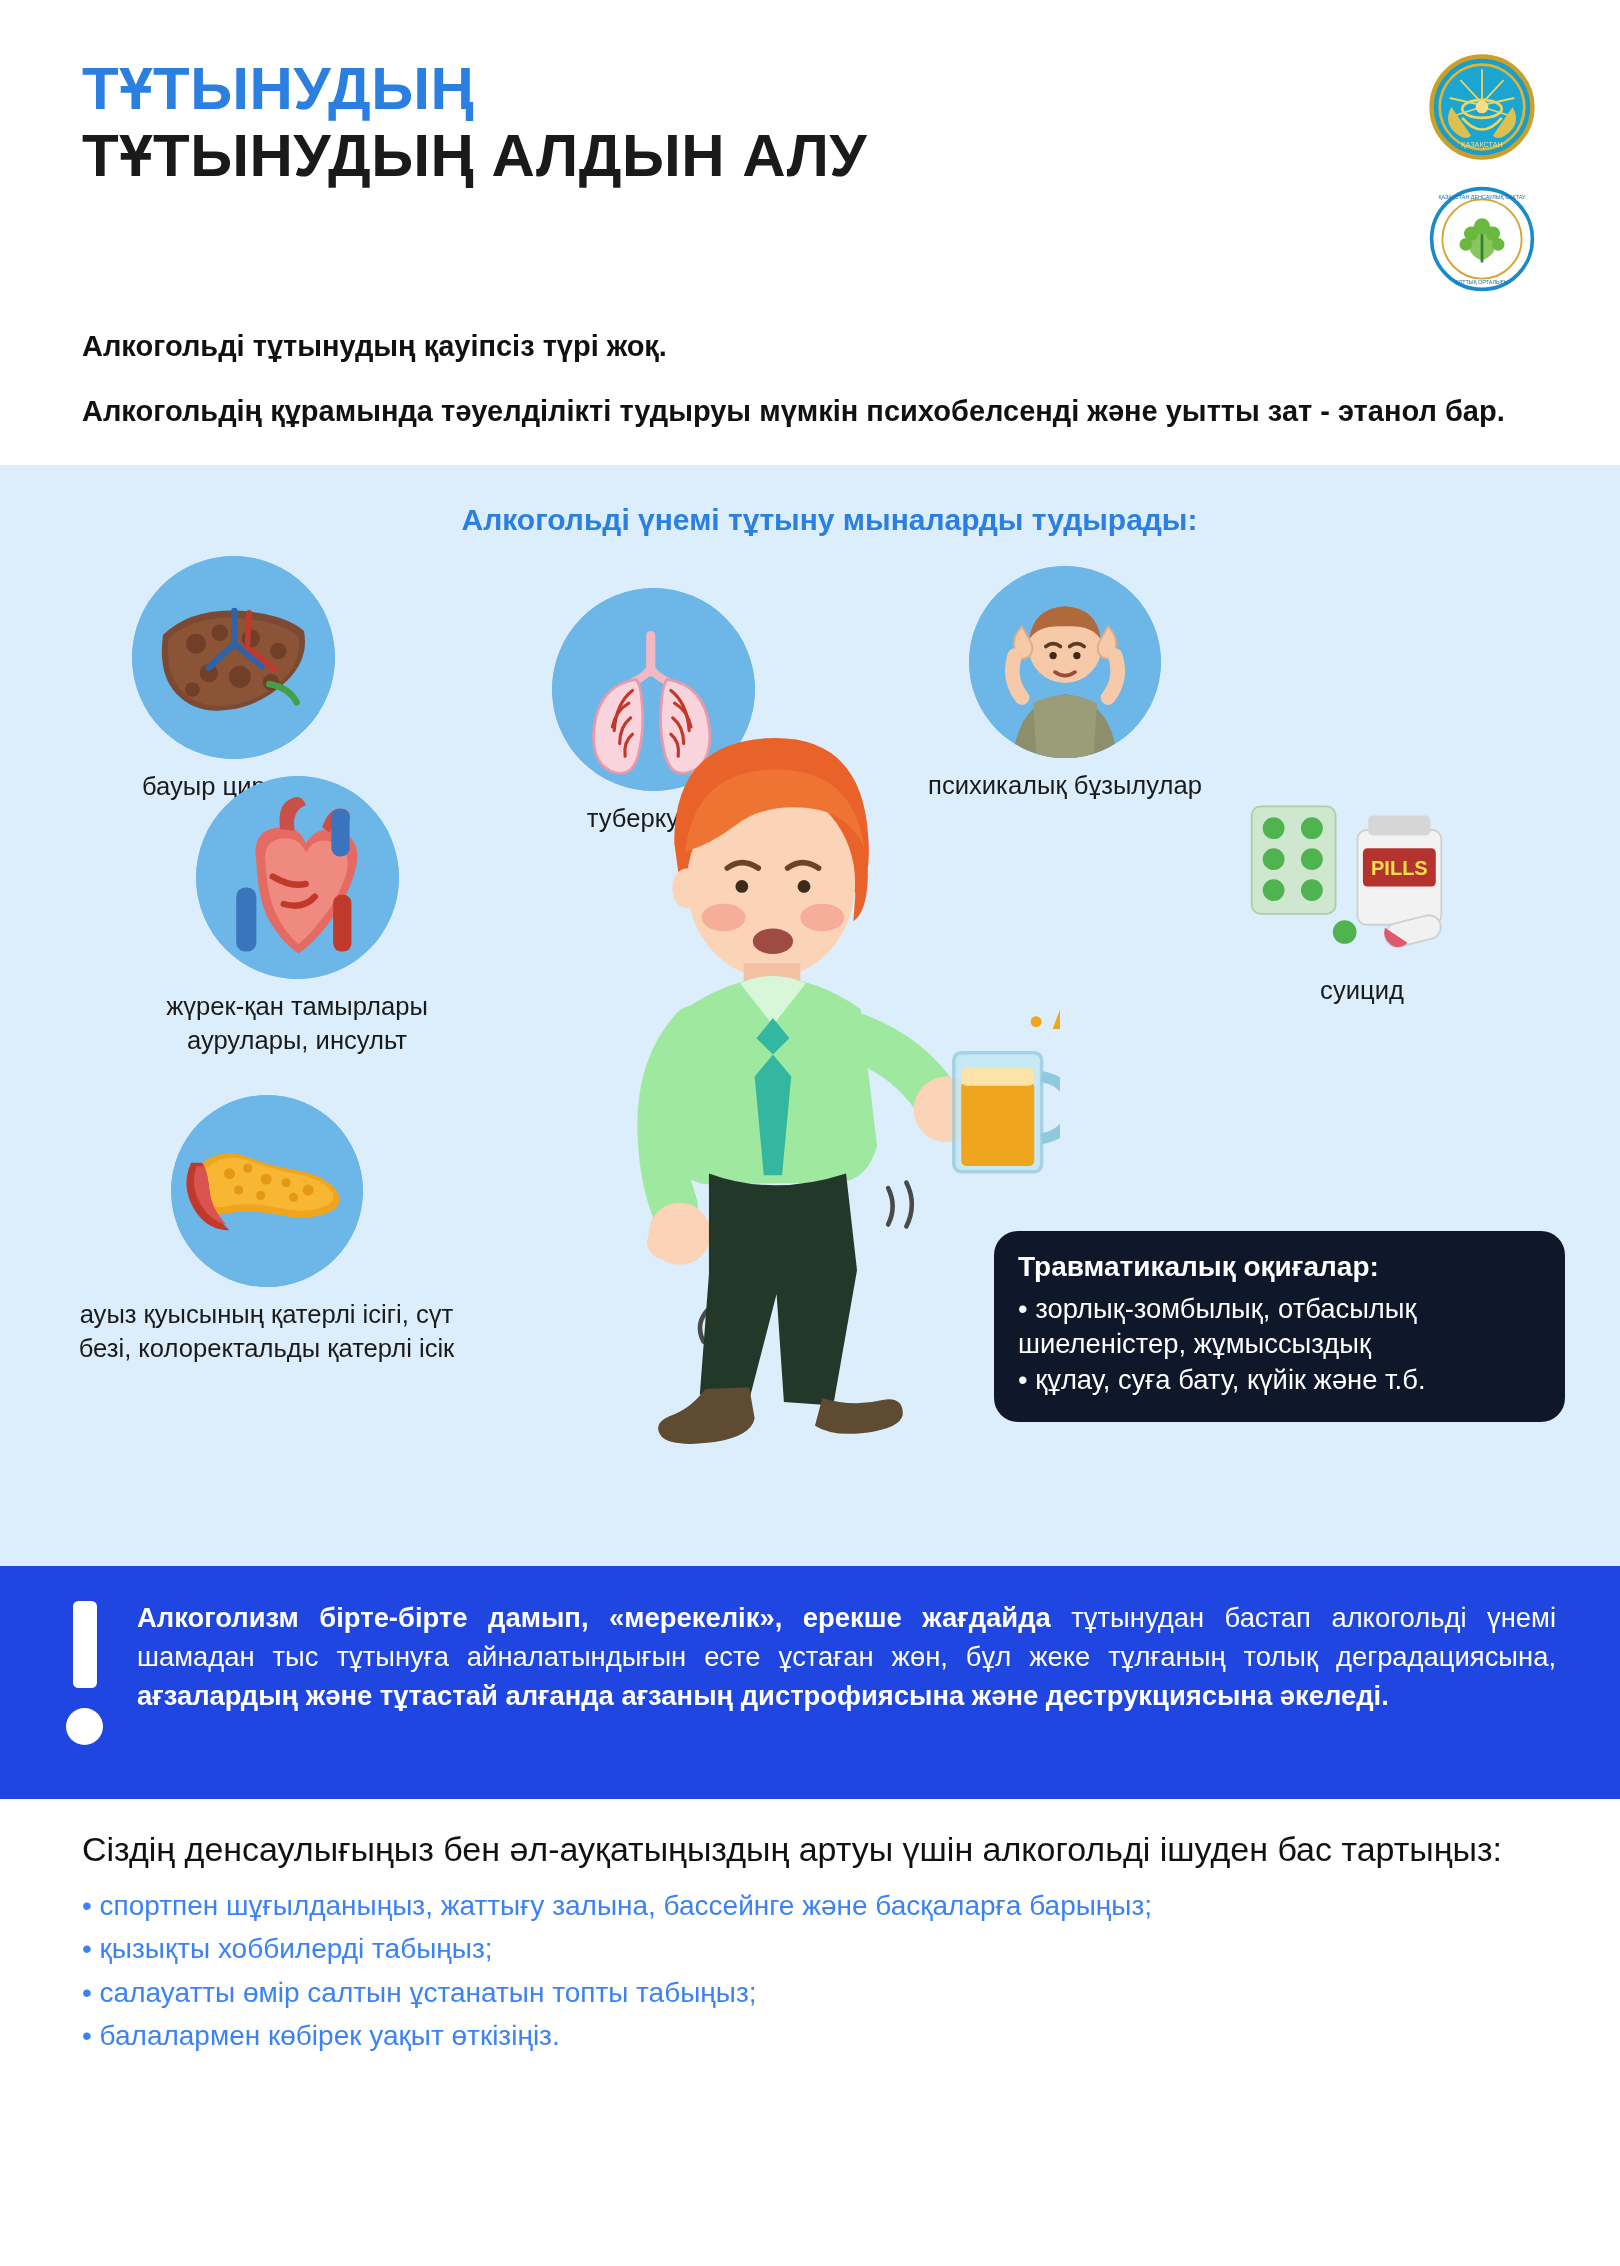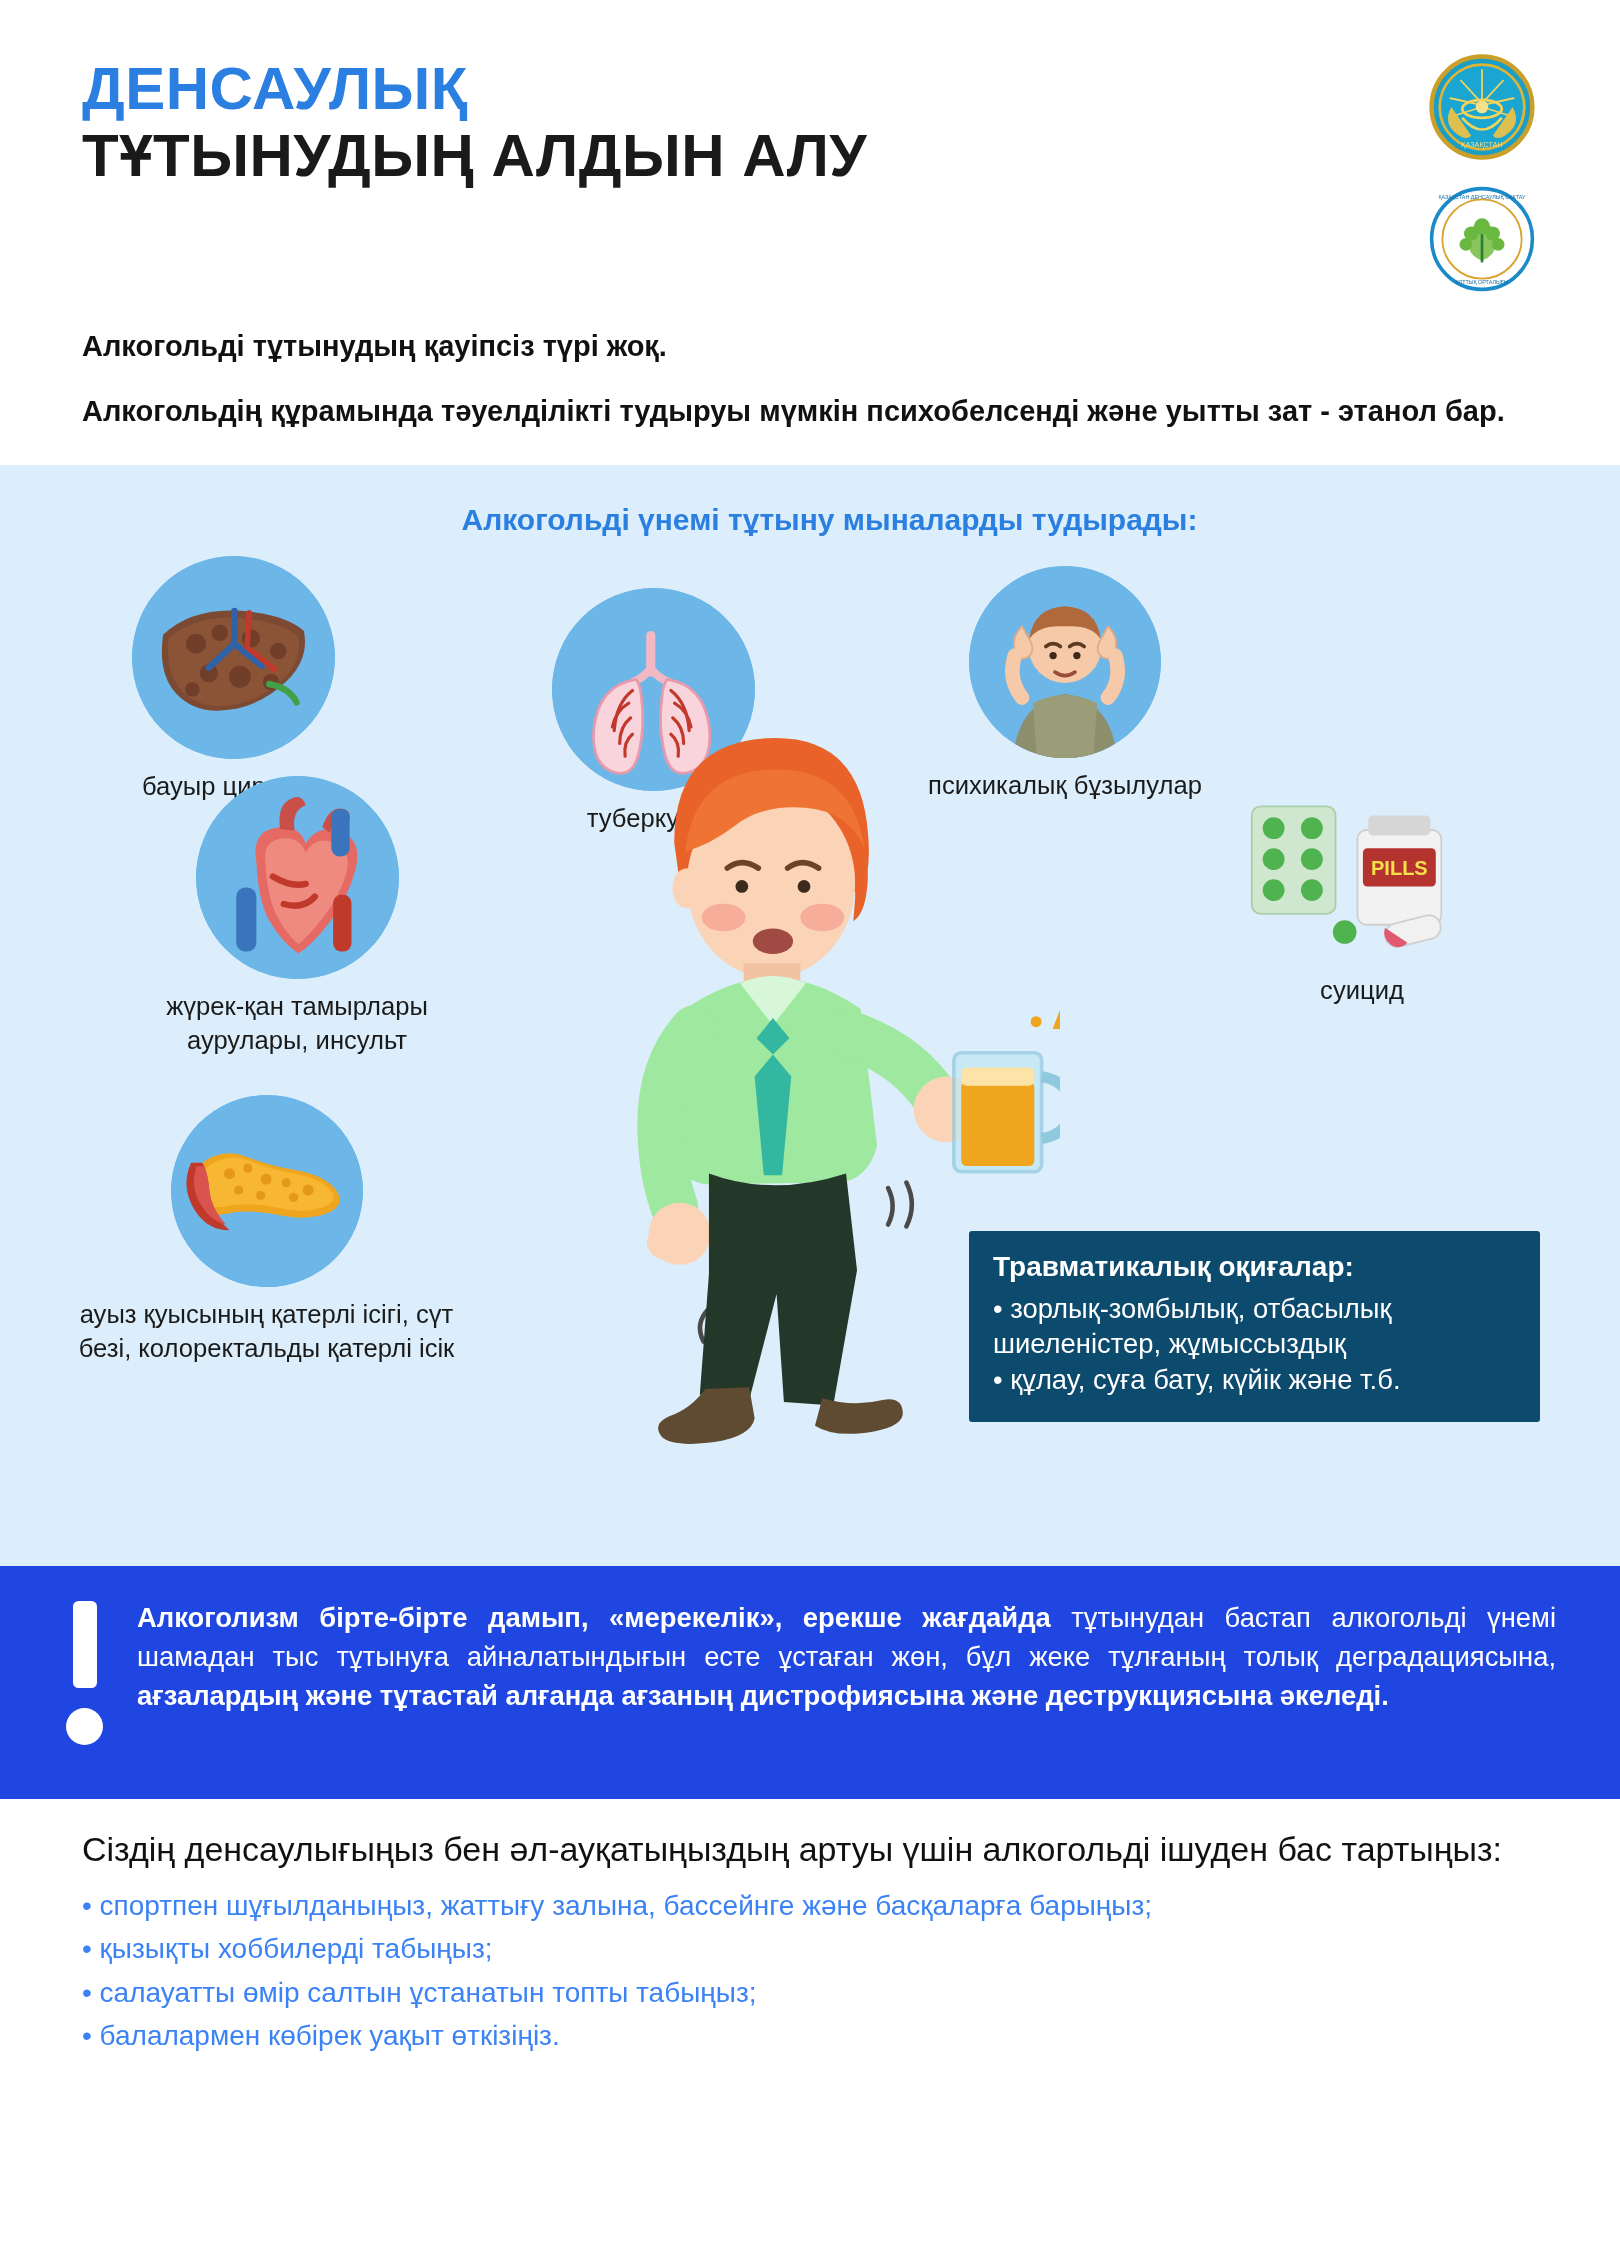--- a/index.html
+++ b/index.html
@@ -114,25 +114,25 @@
     position: absolute;
     left: 548px;
     top: 224px;
     width: 512px;
     height: 786px;
   }
 
   
   .trauma-box {
     position: absolute;
-    left: 969px;
+    left: 994px;
     top: 766px;
     width: 571px;
-    background: #0c4a6e;
-    border-radius: 3px;
+    background: #0f172a;
+    border-radius: 24px;
     padding: 20px 24px 24px 24px;
   }
   .trauma-title {
     color: #ffffff;
     font-size: 28px;
     font-weight: bold;
     margin-bottom: 7.3px;
   }
   .trauma-line {
     color: #ffffff;
@@ -191,21 +191,21 @@
     line-height: 1.55;
   }
 </style>
 </head>
 <body>
 
 <div class="page">
 
   <div class="header">
     <div class="title-block">
-      <div class="title-line1">ДЕНСАУЛЫҚ</div>
+      <div class="title-line1">ТҰТЫНУДЫҢ</div>
       <div class="title-line2">ТҰТЫНУДЫҢ АЛДЫН АЛУ</div>
     </div>
 
     <div class="emblems">
 
       <svg class="emblem" viewBox="0 0 120 120">
         <circle cx="60" cy="60" r="56" fill="#1a9ec7" stroke="#caa02a" stroke-width="5"></circle>
         <circle cx="60" cy="60" r="47" fill="#1aa6d0" stroke="#e0b437" stroke-width="3"></circle>
         <g stroke="#f3d35a" stroke-width="2" fill="none">
           <path d="M60 18 L60 56"></path>

